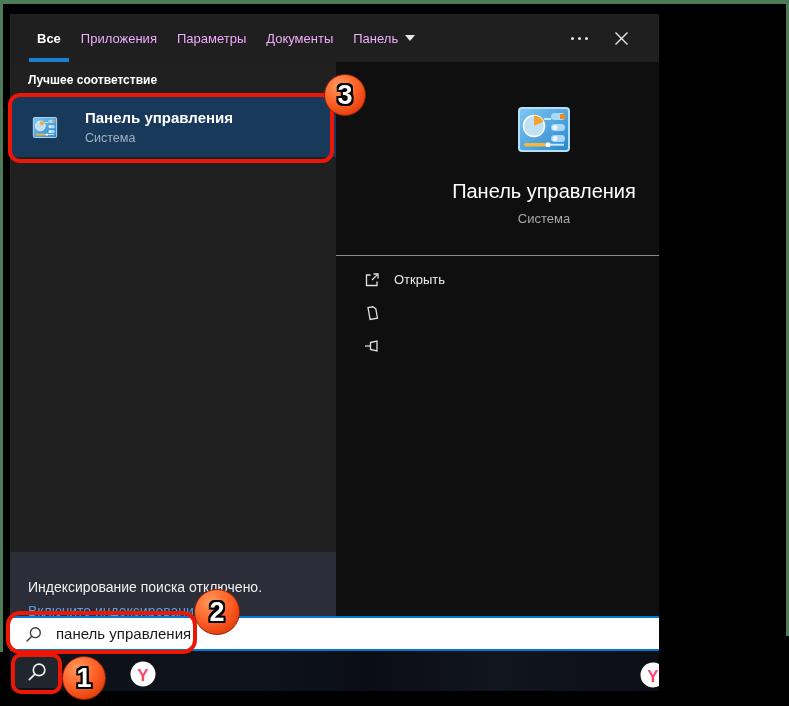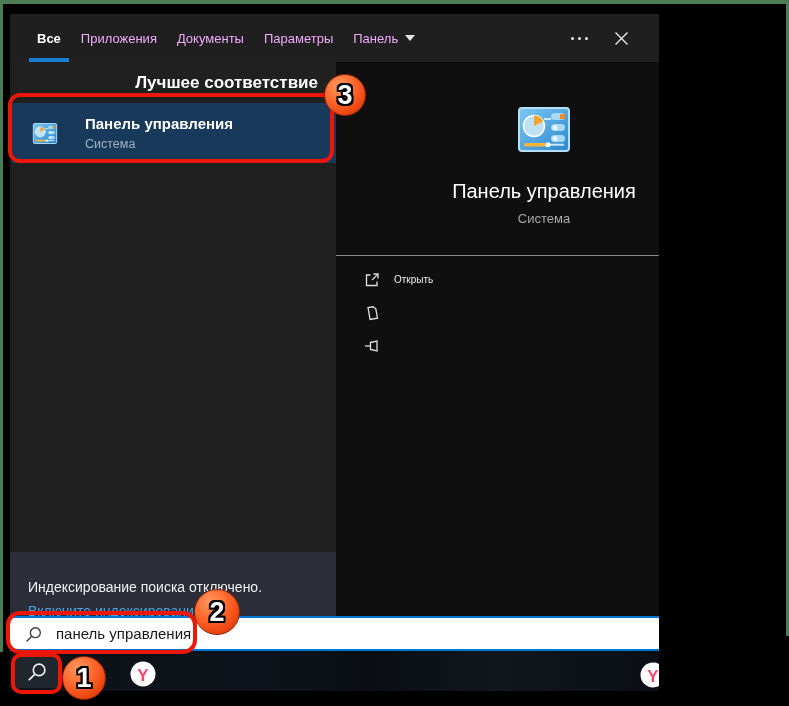--- a/index.html
+++ b/index.html
@@ -29,40 +29,40 @@
                 border-right:5px solid transparent; border-top:6px solid #e6e6e6; }
   .tabbar-spacer { flex:1; }
   .winctl { display:flex; align-items:center; gap:10px; padding-right:22px; }
   .see-more { display:flex; gap:4px; align-items:center; padding:10px 8px; }
   .see-more i { width:3px; height:3px; border-radius:50%; background:#e8e8e8; }
   .close-btn { padding:6px 8px; color:#e8e8e8; display:flex; align-items:center; }
 
   
   .content { flex:1 1 auto; display:flex; min-height:0; }
   .left-panel { width:333px; background:#202020; display:flex; flex-direction:column; }
-  .section-header { color:#fff; font-size:17px; font-weight:700; padding:11px 18px 0 18px;text-align:right; }
+  .section-header { color:#fff; font-size:12px; font-weight:700; padding:11px 18px 0 18px; }
   .result-item { margin:10px 0 0 2px; width:324px; height:60px; background:#18395a;
                  display:flex; align-items:center; padding-left:20px; }
   .result-icon { flex:0 0 26px; margin-right:27px; }
   .result-text .title { color:#fff; font-size:15px; font-weight:600; line-height:19px; }
   .result-text .subtitle { color:#9fb2c1; font-size:12.5px; line-height:17px; margin-top:3px; }
   .left-spacer { flex:1; }
   .status-block { height:64px; background:#2b2e38; padding:9px 18px 0 18px; }
   .status-line { color:#f0f0f0; font-size:14px; line-height:24px;margin-top:14px; }
   .status-link { color:#4fa3e0; font-size:14px; line-height:24px; cursor:pointer; }
 
   .right-panel { flex:1; background:#0f0f0f; display:flex; flex-direction:column;
                  align-items:center; }
   .preview-icon { margin-top:45px; }
   .preview-title { margin-top:28px; color:#fff; font-size:20px; }
   .preview-subtitle { margin-top:8px; color:#a9a9a9; font-size:13px; }
   .divider { width:416px; height:1px; background:#8a8a8a; margin-top:29px; }
   .actions { width:100%; padding:7px 0 0 27px; }
   .action-item { display:flex; align-items:center; height:33px; color:#ececec;
-                 font-size:10px; cursor:default; }
+                 font-size:13px; cursor:default; }
   .action-item .aicon { width:17px; height:17px; margin-right:14px; color:#e0e0e0;
                         display:flex; align-items:center; justify-content:center; }
 
   
   .search-row { flex:0 0 35px; background:#fff; border-top:2px solid #0078d7;
                 border-bottom:2px solid #0078d7; display:flex; align-items:center;
                 padding-left:15px; }
   .search-row .sicon { color:#3c3c3c; margin-right:13px; display:flex; }
   .search-input { border:none; outline:none; background:transparent; color:#1a1a1a;
                   font-size:15px; font-family:inherit; width:400px; }
@@ -96,22 +96,22 @@
 <body>
 
 <div class="screen">
   <div class="edge edge-top"></div>
 
   <div class="window">
 
     <div class="tabbar">
       <div class="tab active">Все</div>
       <div class="tab">Приложения</div>
+      <div class="tab">Параметры</div>
       <div class="tab">Документы</div>
-      <div class="tab">Параметры</div>
       <div class="tab">
         <span>Панель</span>
         <span class="caret"></span>
       </div>
       <div class="tabbar-spacer"></div>
       <div class="winctl">
         <div class="see-more">
           <i></i>
             <i></i>
             <i></i>

